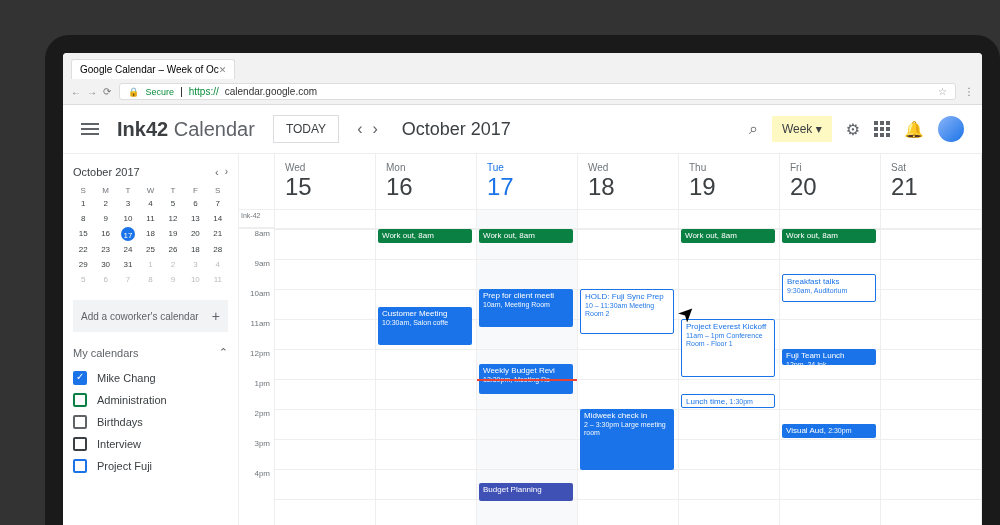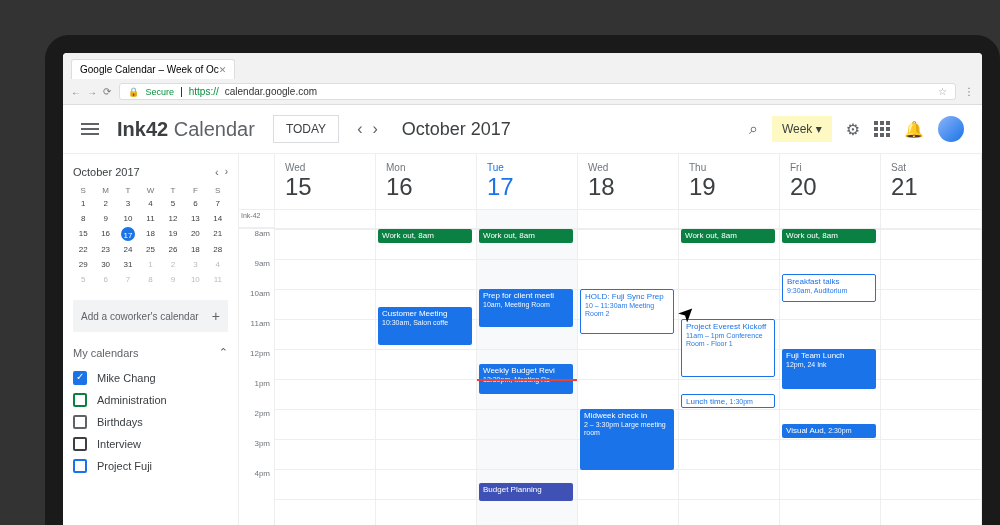--- a/index.html
+++ b/index.html
@@ -338,21 +338,21 @@
 Conference Room - Floor 1</div>
                   </div>
             <div class="event blue-outline" style="top:165px;height:14px"><span class="title">Lunch time,</span> <span class="detail">1:30pm</span></div>
           </div>
           <div class="day-col">
             <div class="event green" style="top:0;height:14px"><span class="title">Work out,</span> <span>8am</span></div>
             <div class="event blue-outline" style="top:45px;height:28px">
                     <div class="title">Breakfast talks</div>
                     <div class="detail">9:30am, Auditorium</div>
                   </div>
-            <div class="event blue" style="top:120px;height:40px">
+            <div class="event blue" style="top:120px;height:16px">
                     <div class="title">Fuji Team Lunch</div>
                     <div class="detail">12pm, 24 Ink</div>
                   </div>
             <div class="event blue" style="top:195px;height:14px"><span class="title">Visual Aud,</span> <span class="detail">2:30pm</span></div>
           </div>
           <div class="day-col"></div>
         </div>
       </div>
     </div>
   </div>

